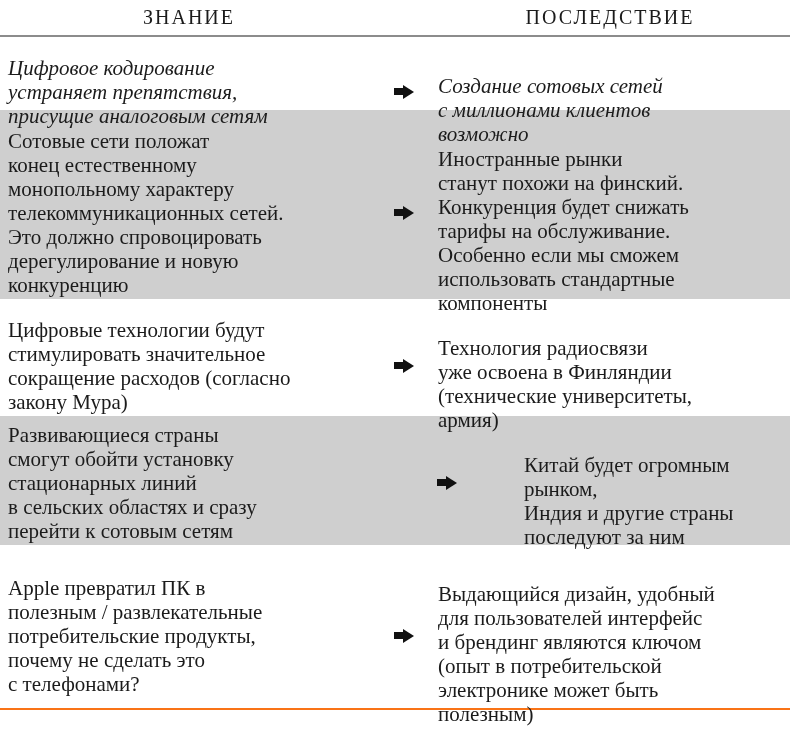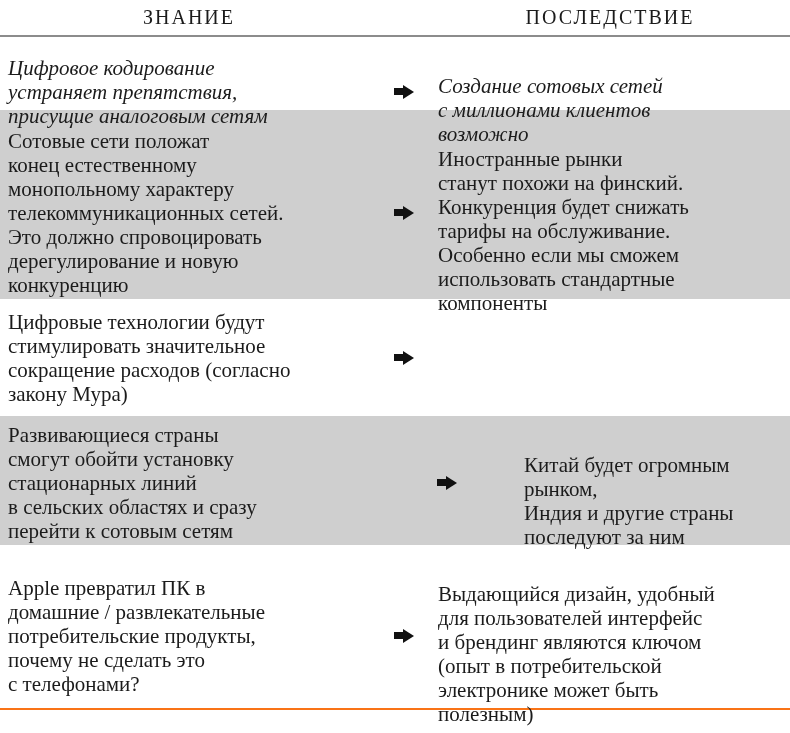--- a/index.html
+++ b/index.html
@@ -136,20 +136,24 @@
     <div class="cell left">Цифровые технологии будут
 стимулировать значительное
 сокращение расходов (согласно
 закону Мура)</div>
     <div class="arrowcell">
       <span class="arrow">
           <span class="tail"></span>
           <span class="head"></span>
         </span>
     </div>
+    <div class="cell right">Технология радиосвязи
+уже освоена в Финляндии
+(технические университеты,
+армия)</div>
   </div>
 
   <div class="row row-4 shaded">
     <div class="cell left">Развивающиеся страны
 смогут обойти установку
 стационарных линий
 в сельских областях и сразу
 перейти к сотовым сетям</div>
     <div class="arrowcell">
       <span class="arrow">
@@ -157,21 +161,21 @@
           <span class="head"></span>
         </span>
     </div>
     <div class="cell right">Китай будет огромным рынком,
 Индия и другие страны
 последуют за ним</div>
   </div>
 
   <div class="row row-5">
     <div class="cell left">Apple превратил ПК в
-домашние / развлекательные
+полезным / развлекательные
 потребительские продукты,
 почему не сделать это
 с телефонами?</div>
     <div class="arrowcell">
       <span class="arrow">
           <span class="tail"></span>
           <span class="head"></span>
         </span>
     </div>
     <div class="cell right">Выдающийся дизайн, удобный

